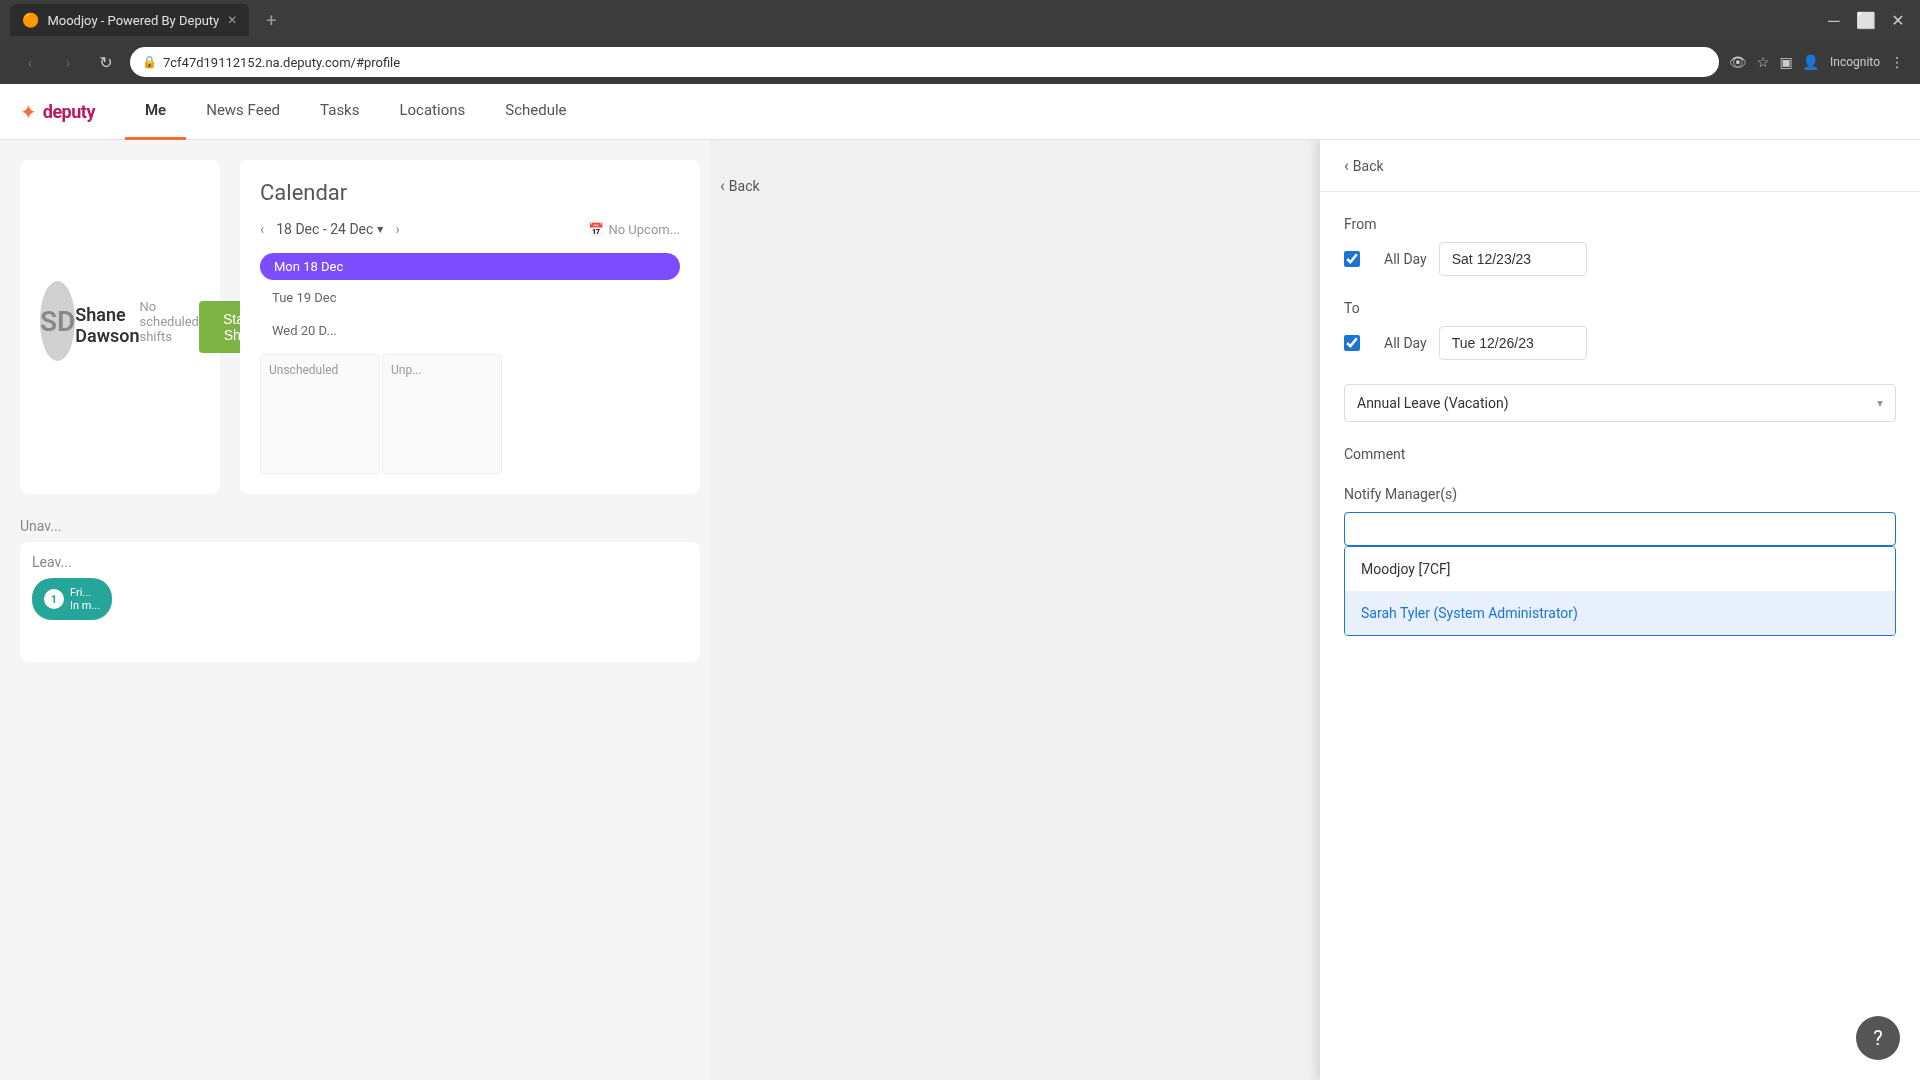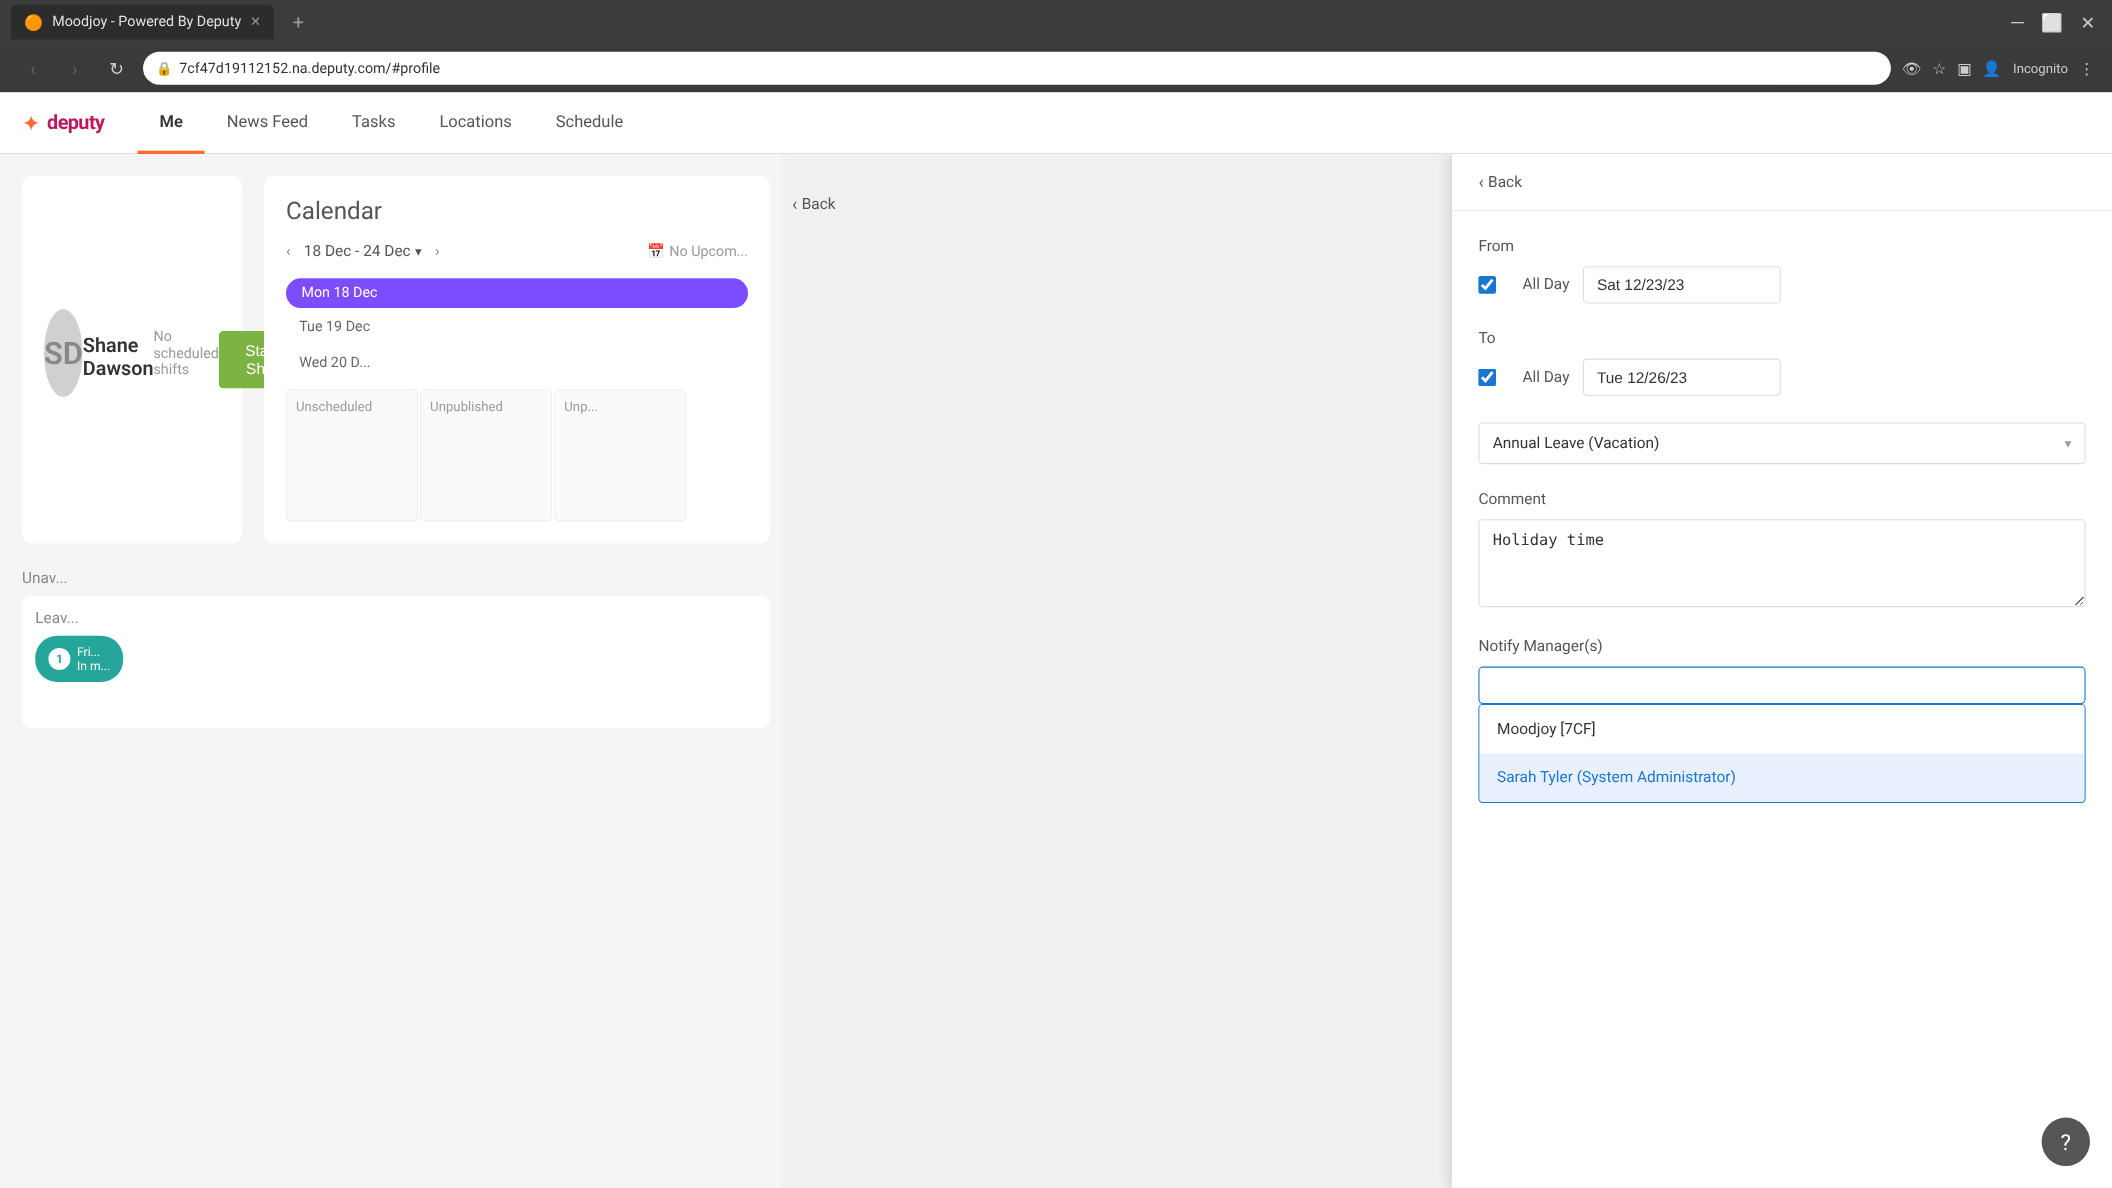--- a/index.html
+++ b/index.html
@@ -58,21 +58,21 @@
     .form-header { padding: 16px 24px; border-bottom: 1px solid #e8e8e8; display: flex; align-items: center; gap: 16px; }
     .back-btn { display: flex; align-items: center; gap: 4px; color: #555; font-size: 14px; cursor: pointer; }
     .back-chevron { font-size: 16px; }
     .form-body { padding: 24px; overflow-y: auto; flex: 1; }
     .form-group { margin-bottom: 24px; }
     .form-label { font-size: 14px; color: #555; margin-bottom: 10px; display: block; }
     .form-row { display: flex; align-items: center; gap: 12px; margin-bottom: 8px; }
     .checkbox-wrapper { display: flex; align-items: center; gap: 24px; }
     .checkbox { width: 16px; height: 16px; accent-color: #1976d2; }
     .checkbox-label { font-size: 14px; color: #555; }
-    .date-input { border: 1px solid #ddd; border-radius: 4px; padding: 8px 12px; font-size: 14px; color: #333; width: 180px; background: #fff; }
+    .date-input { border: 1px solid #ddd; border-radius: 4px; padding: 8px 12px; font-size: 14px; color: #333; width: 148px; background: #fff; }
     .select-input { border: 1px solid #ddd; border-radius: 4px; padding: 10px 12px; font-size: 14px; color: #333; width: 100%; background: #fff; cursor: pointer; display: flex; align-items: center; justify-content: space-between; }
     .select-arrow { color: #999; font-size: 12px; }
     .textarea-input { border: 1px solid #ddd; border-radius: 4px; padding: 10px 12px; font-size: 14px; color: #333; width: 100%; min-height: 80px; resize: vertical; }
     .notify-input { border: 1px solid #1976d2; border-radius: 4px; padding: 8px 12px; font-size: 14px; color: #333; width: 100%; outline: none; }
     
     
     .dropdown-list { border: 1px solid #1976d2; border-radius: 4px; overflow: hidden; }
     .dropdown-item { padding: 14px 16px; font-size: 14px; color: #333; cursor: pointer; background: #fff; }
     .dropdown-item.selected { background: #e8f0fe; color: #1976d2; }
     .back-btn-overlay { padding: 20px 10px; display: flex; align-items: center; gap: 4px; color: #555; font-size: 14px; cursor: pointer; }
@@ -193,23 +193,20 @@
               <div class="cal-day">
                 <span>Wed 20 D...</span>
               </div>
             </div>
 
             <div class="cal-cells">
               <div class="cal-cell">
                 <span>Unscheduled</span>
               </div>
               <div class="cal-cell">
-                <span>Unpublished</span>
-              </div>
-              <div class="cal-cell">
                 <span>Unp...</span>
               </div>
             </div>
           </div>
         </div>
 
         <div style="margin-top:16px; color:#888; font-size:14px; padding:8px 0;">
           <span>Unav...</span>
         </div>
 
@@ -266,21 +263,20 @@
 
           <div class="form-group">
             <div class="select-input">
               <span>Annual Leave (Vacation)</span>
               <span class="select-arrow">▾</span>
             </div>
           </div>
 
           <div class="form-group">
             <span class="form-label">Comment</span>
-            <textarea class="textarea-input" style="">Holiday time</textarea>
           </div>
 
           <div class="form-group">
             <span class="form-label">Notify Manager(s)</span>
             <input type="text" class="notify-input" style="">
             
             
             <div class="dropdown-list">
               <div class="dropdown-item">
                 <span>Moodjoy [7CF]</span>

